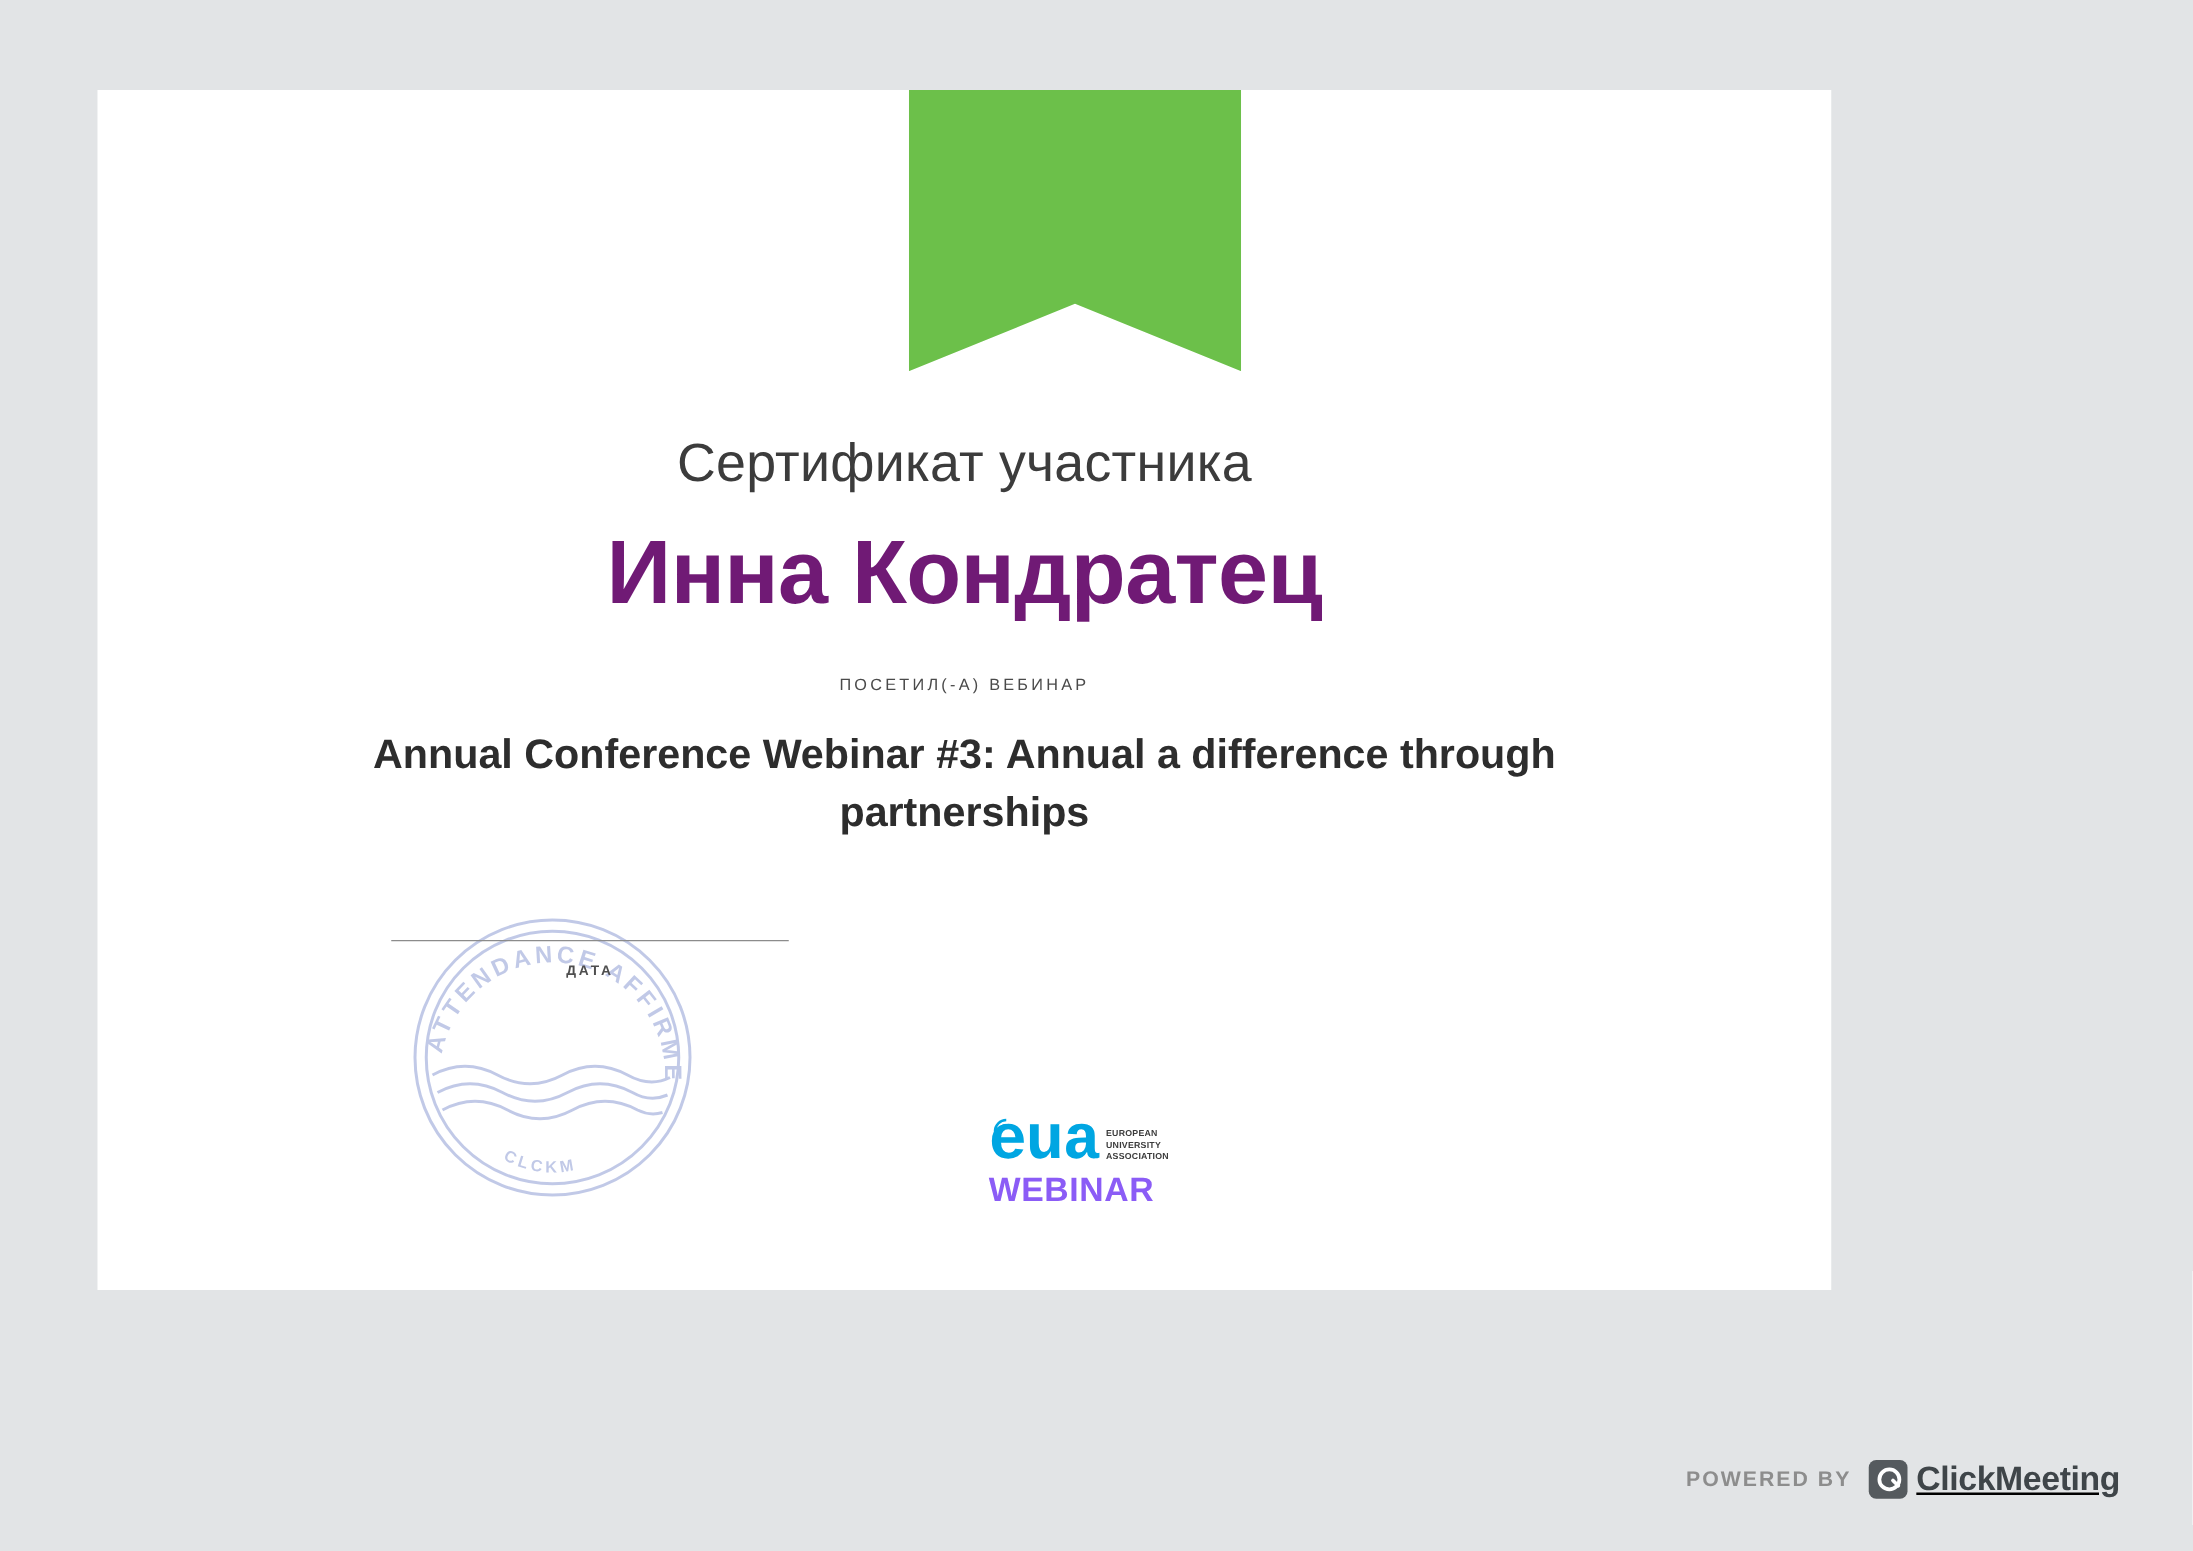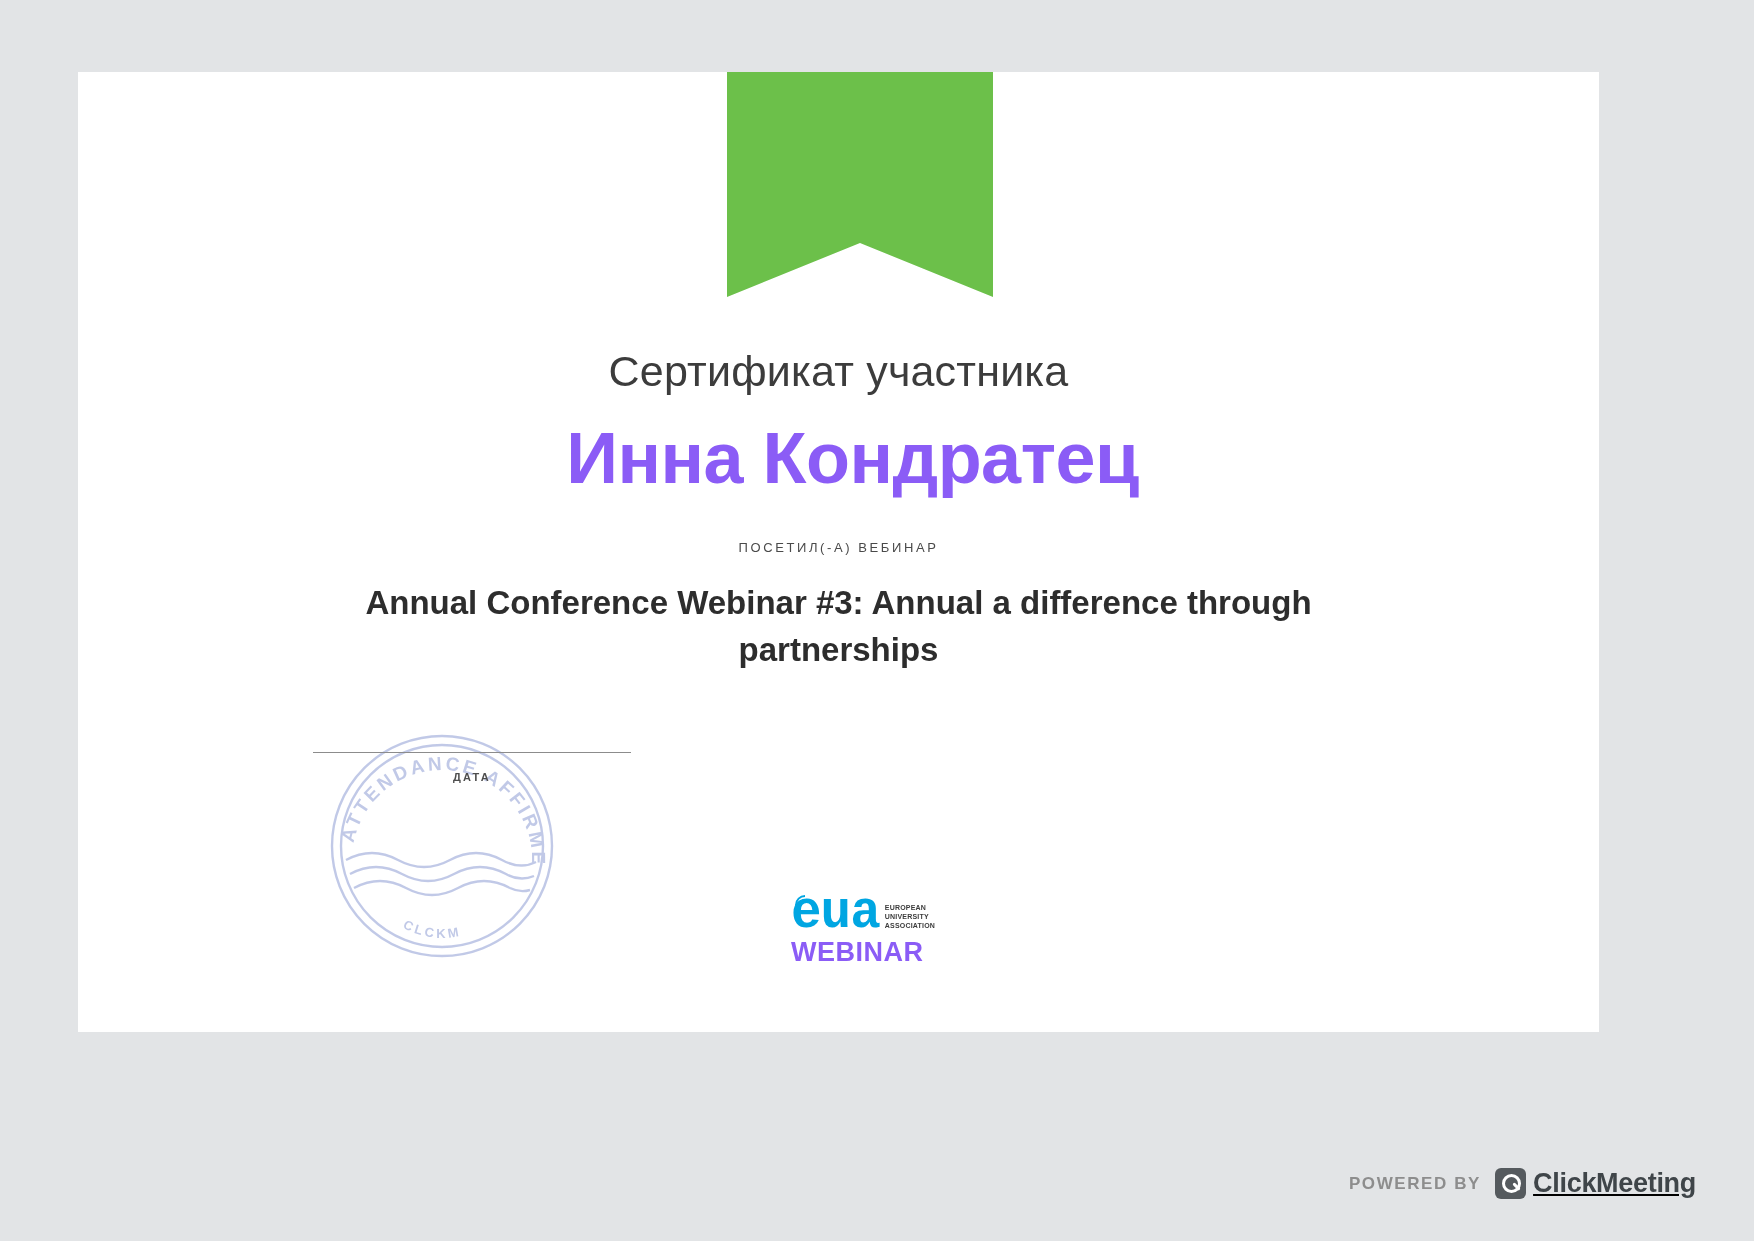--- a/index.html
+++ b/index.html
@@ -14,21 +14,21 @@
     font-family: "Liberation Sans", sans-serif;
     overflow: hidden;
     position: relative;
   }
 
   
   .certificate {
     position: absolute;
     left: 78px;
     top: 72px;
-    width: 1521px;
+    width: 1387px;
     height: 960px;
     background: #ffffff;
   }
 
   
   .ribbon {
     position: absolute;
     left: 649px;
     top: 0;
     width: 266px;
@@ -54,23 +54,22 @@
     font-weight: 400;
     color: #3c3c3c;
     letter-spacing: 0.2px;
   }
   .recipient-name {
     position: absolute;
     top: 345px;
     width: 100%;
     font-size: 72px;
     font-weight: 700;
-    color: #8b5cf6;
+    color: #701a75;
     letter-spacing: -0.5px;
-    padding-left: 14px;
   }
   .attended-label {
     position: absolute;
     top: 468px;
     width: 100%;
     font-size: 13px;
     font-weight: 400;
     color: #4a4a4a;
     letter-spacing: 2.6px;
   }

